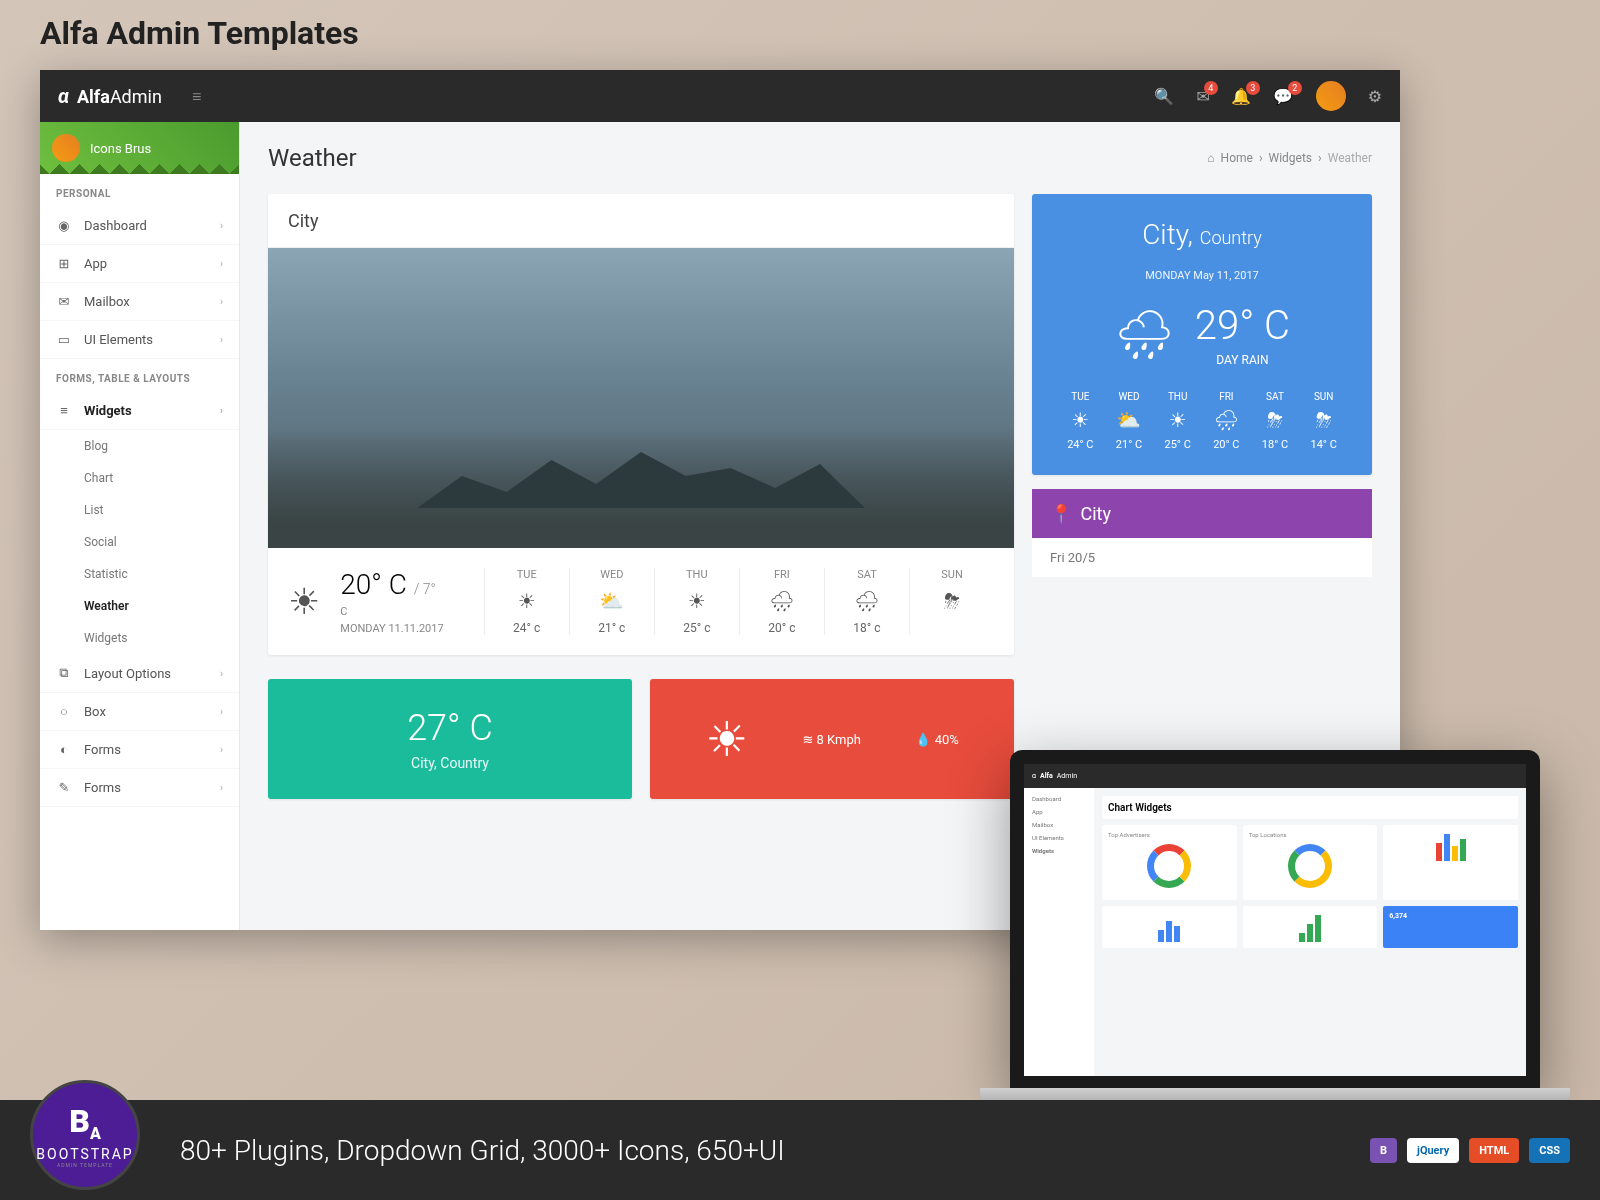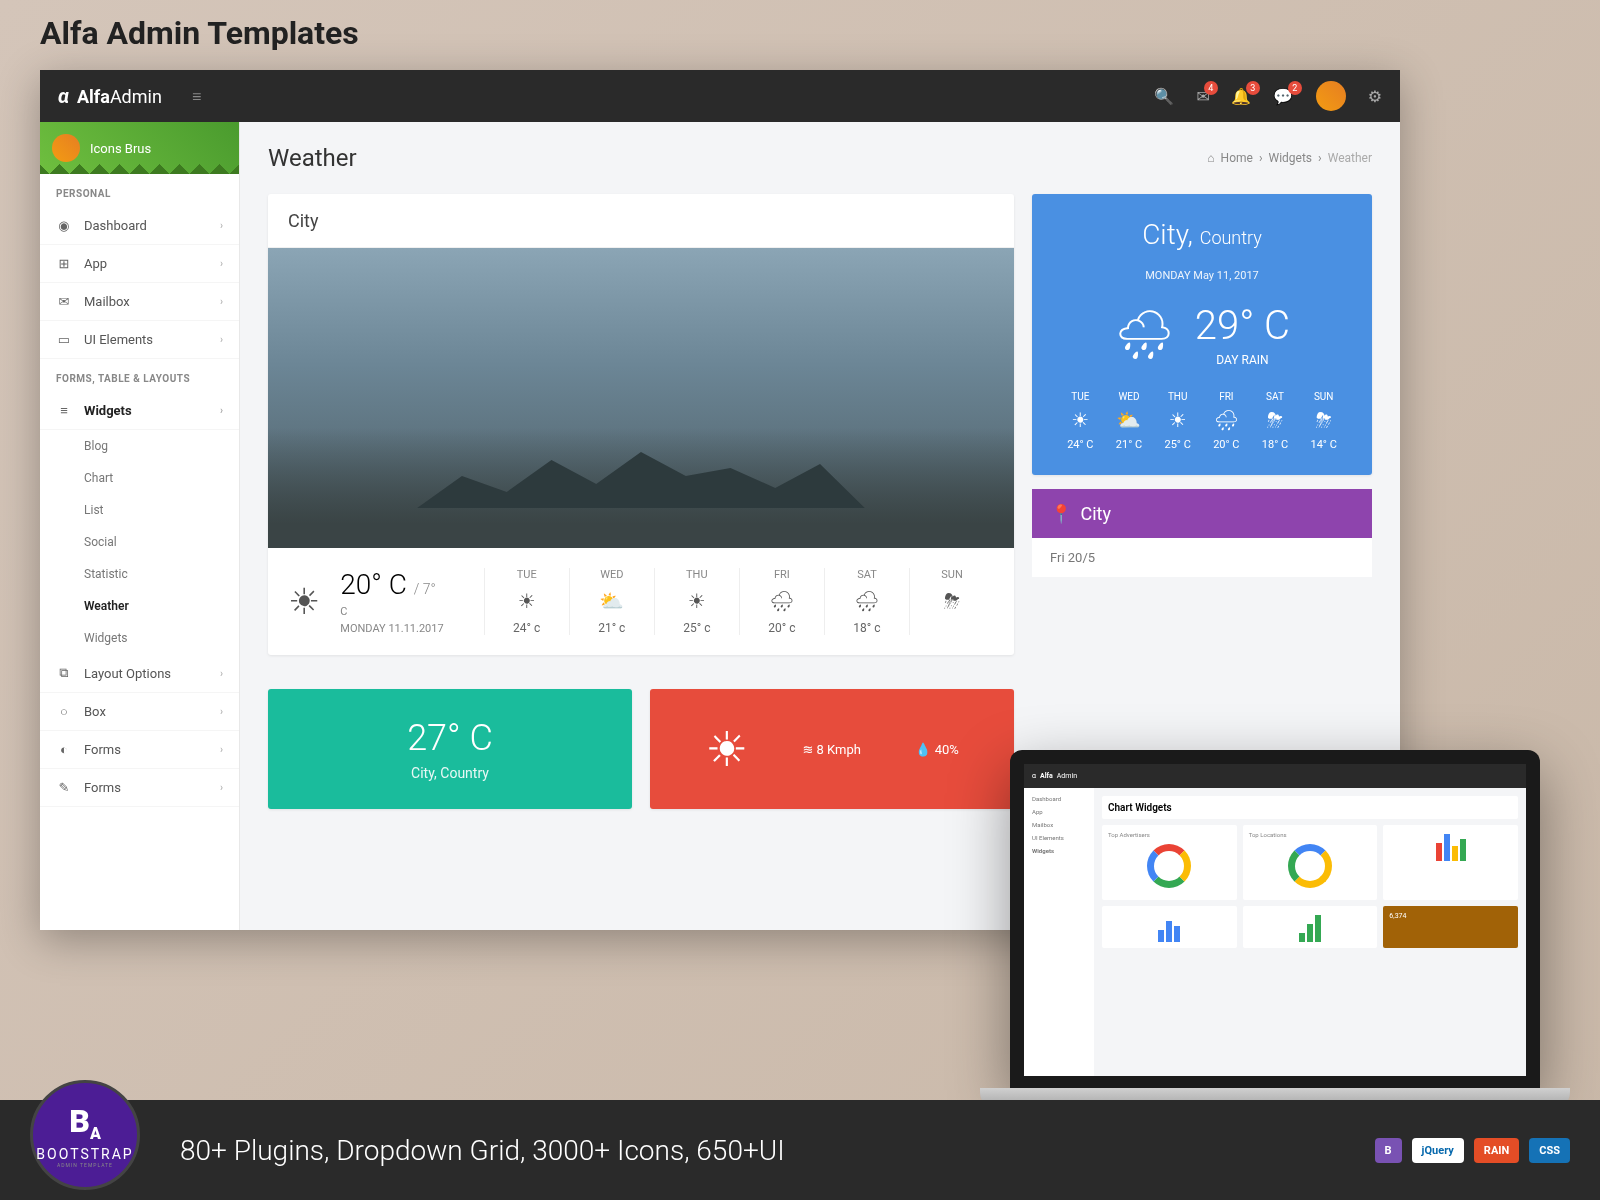--- a/index.html
+++ b/index.html
@@ -57,21 +57,21 @@
 .bc-icon{font-size:48px}
 .bc-temp{font-size:40px;font-weight:300}
 .bc-cond{font-size:12px;margin-top:4px}
 .bc-forecast{display:flex;margin-top:24px;gap:0}
 .bc-day{flex:1;text-align:center}
 .bc-day-label{font-size:10px;margin-bottom:6px}
 .bc-day-icon{font-size:20px;margin-bottom:6px}
 .bc-day-temp{font-size:11px}
 .purple-card{background:#8e44ad;color:#fff;padding:14px 18px;display:flex;align-items:center;gap:8px;font-size:18px;margin-top:14px}
 .purple-sub{background:#fff;padding:12px 18px;font-size:13px;color:#777}
-.row2{grid-column:1;display:grid;grid-template-columns:1fr 1fr;gap:18px;margin-top:16px}
+.row2{grid-column:1;display:grid;grid-template-columns:1fr 1fr;gap:18px;margin-top:6px}
 .teal-card{background:#1abc9c;color:#fff;padding:28px;text-align:center}
 .teal-temp{font-size:36px;font-weight:300}
 .teal-loc{font-size:14px;margin-top:6px;opacity:0.9}
 .red-card{background:#e74c3c;color:#fff;padding:28px;display:flex;align-items:center;justify-content:space-around}
 .red-icon{font-size:48px}
 .red-stat{font-size:13px}
 .laptop{position:absolute;bottom:110px;right:60px;width:530px;height:340px;background:#1a1a1a;border-radius:12px 12px 0 0;padding:14px;box-shadow:0 20px 60px rgba(0,0,0,0.4)}
 .laptop-screen{width:100%;height:100%;background:#f4f5f7;overflow:hidden;font-size:7px}
 .laptop-base{position:absolute;bottom:90px;right:30px;width:590px;height:22px;background:linear-gradient(180deg,#d0d0d0,#a0a0a0);border-radius:0 0 18px 18px}
 .ls-top{height:24px;background:#2a2a2a;display:flex;align-items:center;padding:0 8px;color:#fff;gap:4px}
@@ -346,33 +346,33 @@
               <div class="ls-bar" style="height:55%"></div>
             </div>
           </div>
         <div class="ls-card">
             <div class="ls-bars">
               <div class="ls-bar" style="height:30%;background:#34a853"></div>
               <div class="ls-bar" style="height:60%;background:#34a853"></div>
               <div class="ls-bar" style="height:90%;background:#34a853"></div>
             </div>
           </div>
-        <div class="ls-card" style="background:#a16207;color:#fff;font-weight:400">6,374</div>
+        <div class="ls-card" style="background:#3b82f6;color:#fff;font-weight:700">6,374</div>
       </div>
     </div>
   </div>
 </div>
 <div class="laptop-base"></div>
 
 <div class="footer">
   <div class="footer-logo">
     <div class="footer-logo-b"><span>B</span><sub style="font-size:16px">A</sub></div>
     <div class="footer-logo-text">BOOTSTRAP</div>
     <div style="font-size:5px;letter-spacing:1px;color:#888">ADMIN TEMPLATE</div>
   </div>
   <div class="footer-tagline">80+ Plugins, Dropdown Grid, 3000+ Icons, 650+UI</div>
   <div class="footer-badges">
     <div class="tbadge bs">B</div>
     <div class="tbadge jq">jQuery</div>
-    <div class="tbadge html">RAIN</div>
+    <div class="tbadge html">HTML</div>
     <div class="tbadge css">CSS</div>
   </div>
 </div>
 
 </body></html>

